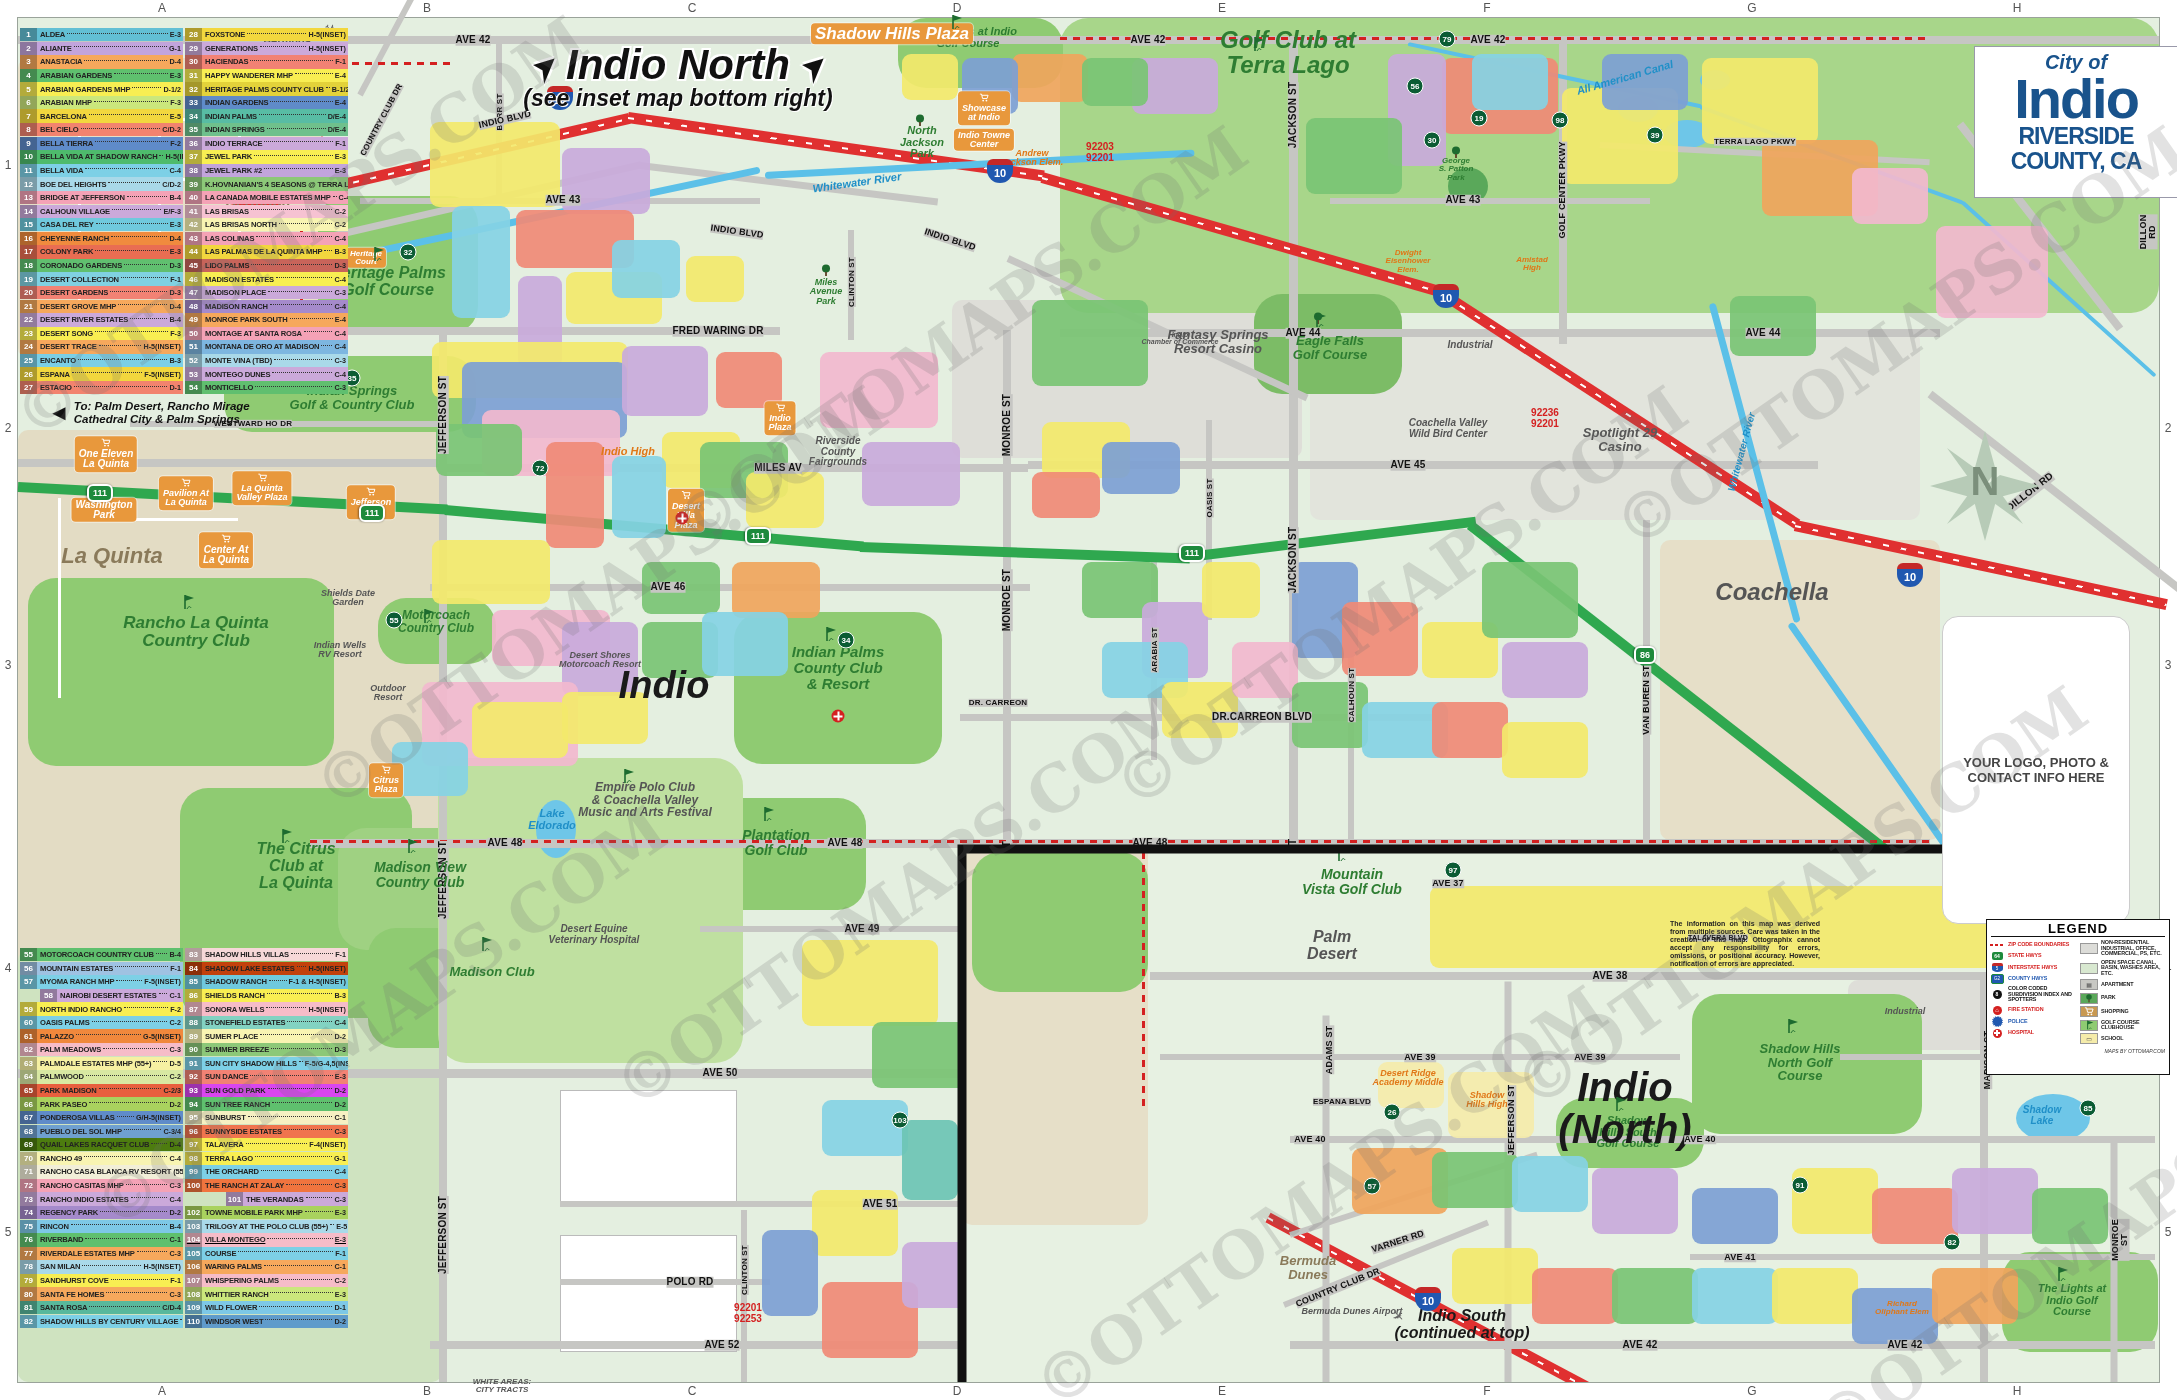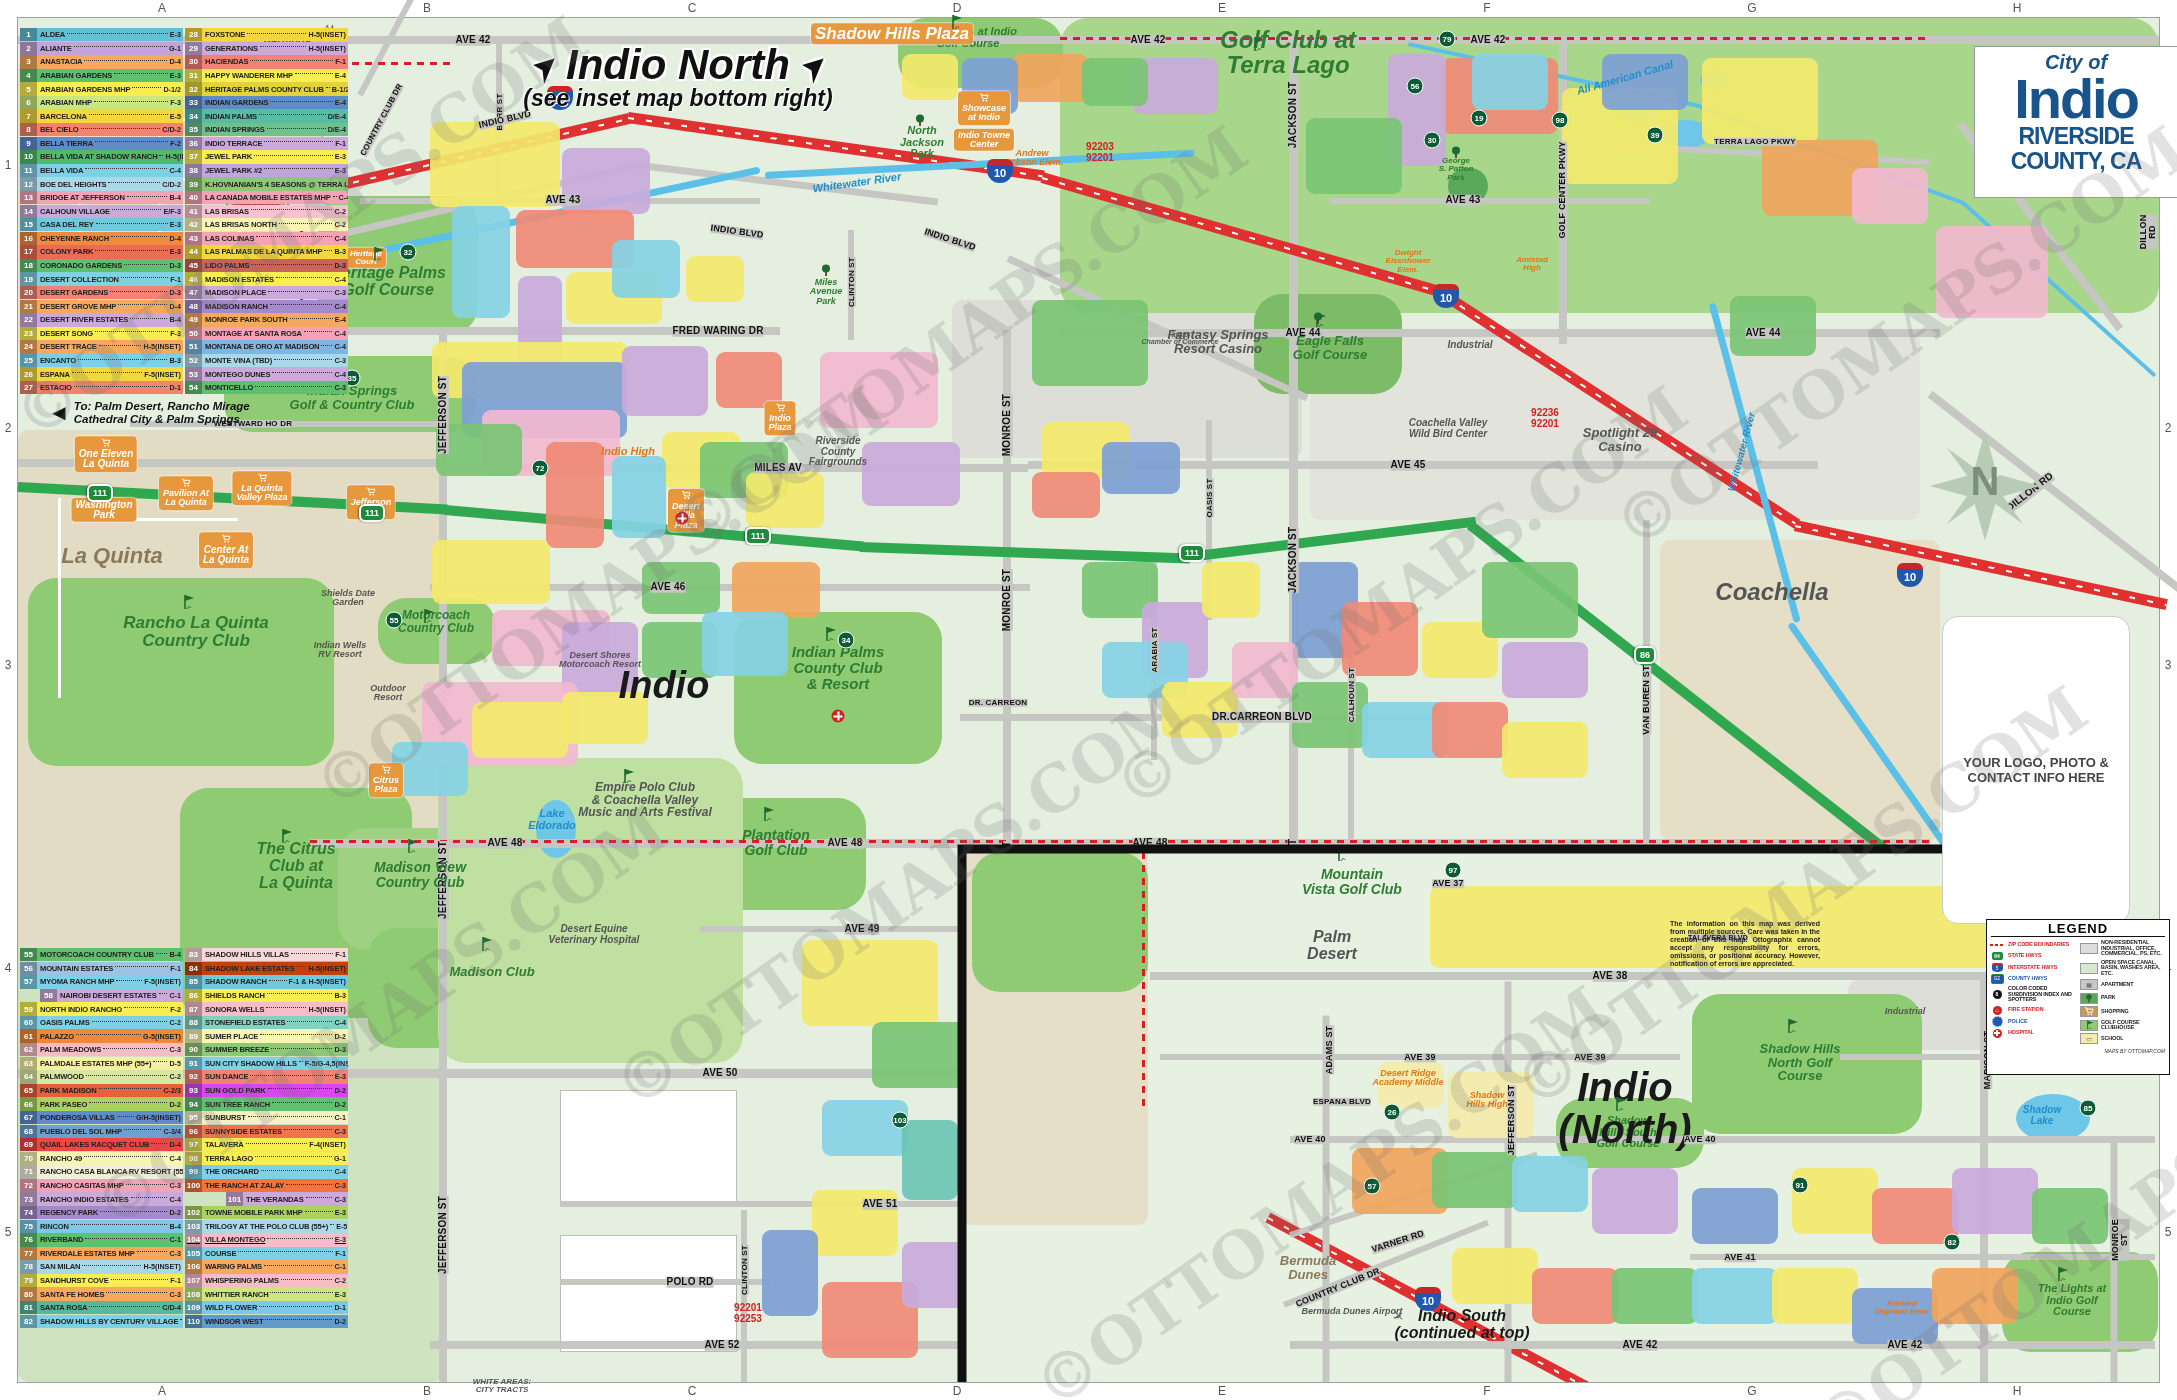--- a/index.html
+++ b/index.html
@@ -1140,21 +1140,21 @@
             <div class="idx-name">PONDEROSA VILLAS</div>
             <div class="idx-lead"></div>
             <div class="idx-ref">G/H-5(INSET)</div>
           </div>
           <div class="idx-row" style="background: rgb(111, 160, 208);">
             <div class="idx-num">68</div>
             <div class="idx-name">PUEBLO DEL SOL MHP</div>
             <div class="idx-lead"></div>
             <div class="idx-ref">C-3/4</div>
           </div>
-          <div class="idx-row" style="background: #ef4444; justify-content: center;">
+          <div class="idx-row" style="background: #4d7c0f; justify-content: center;">
             <div class="idx-num">69</div>
             <div class="idx-name">QUAIL LAKES RACQUET CLUB</div>
             <div class="idx-lead"></div>
             <div class="idx-ref">D-4</div>
           </div>
           <div class="idx-row" style="background: rgb(248, 244, 178);">
             <div class="idx-num">70</div>
             <div class="idx-name">RANCHO 49</div>
             <div class="idx-lead"></div>
             <div class="idx-ref">C-4</div>

